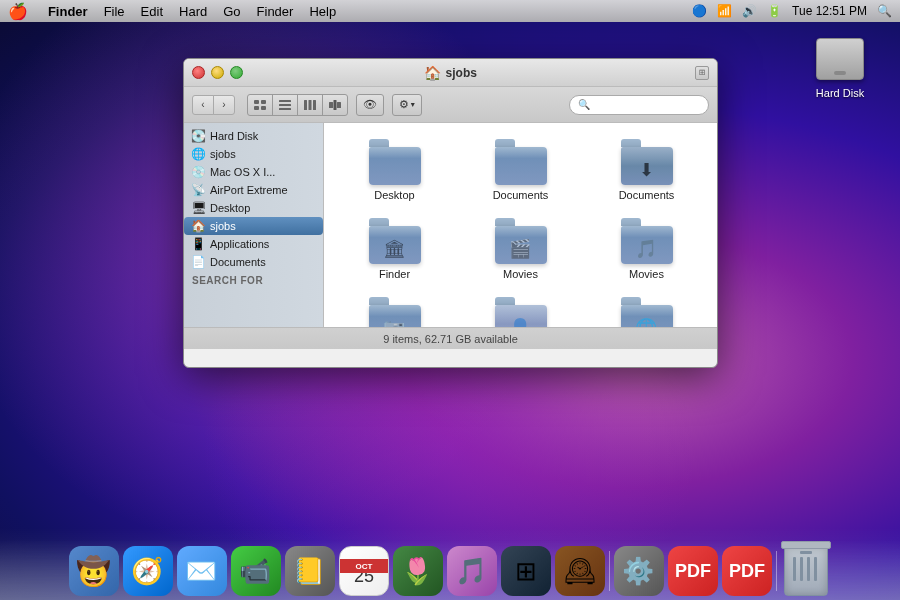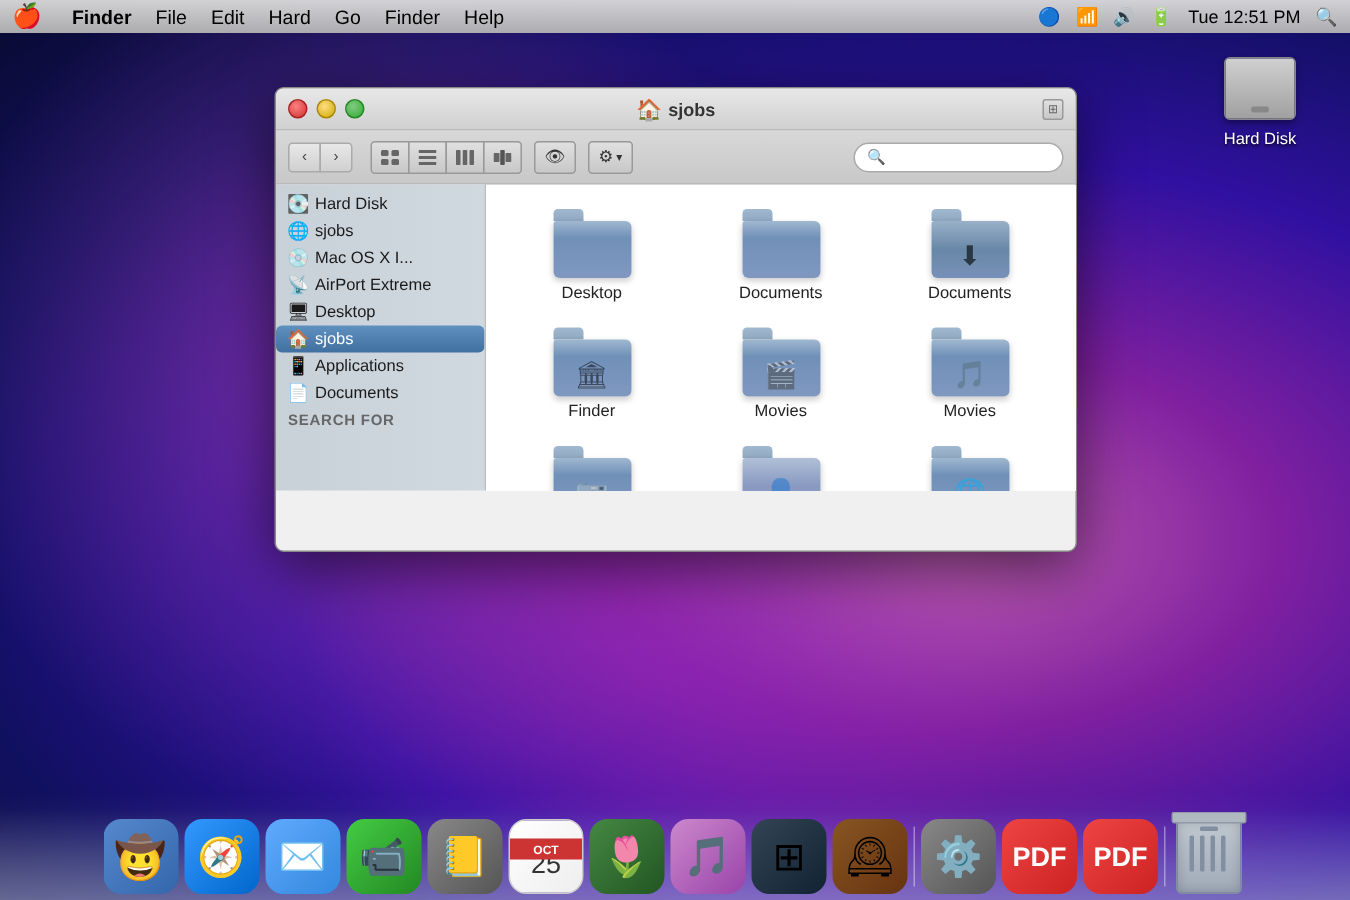--- a/index.html
+++ b/index.html
@@ -693,20 +693,23 @@
             <div class="folder-tab"></div>
             <div class="folder-body">
               <span style="position:absolute;top:50%;left:50%;transform:translate(-50%,-30%);font-size:18px;opacity:0.5;">🌐</span>
             </div>
           </div>
 
         </div>
       </div>
     </div>
 
+    <div id="finder-statusbar">
+      <span>9 items, 62.71 GB available</span>
+    </div>
   </div>
 
   <div id="dock">
 
     <div class="dock-item">
       <div class="dock-icon dock-finder">
         <span style="font-size:28px;">🤠</span>
       </div>
     </div>
 

